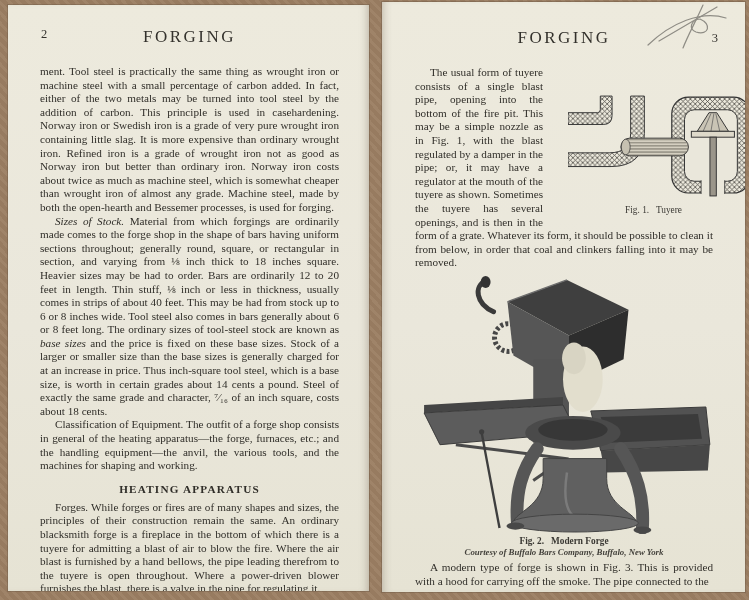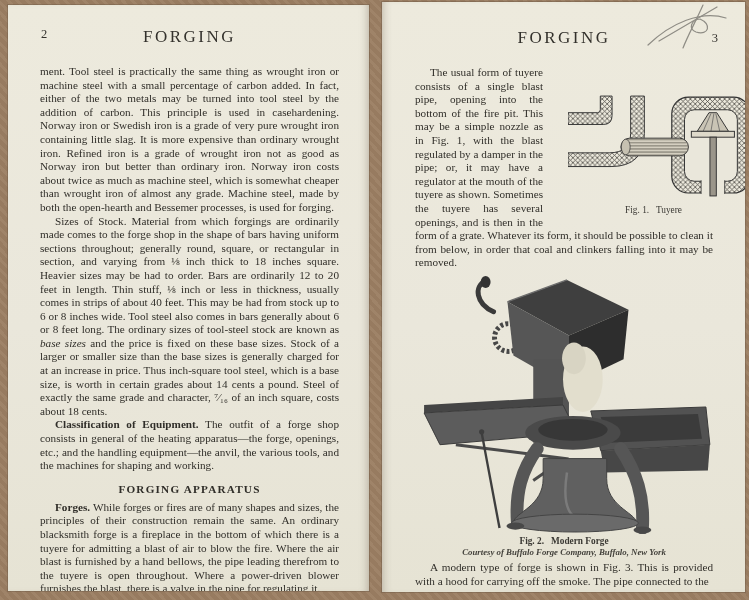--- a/index.html
+++ b/index.html
@@ -29,22 +29,22 @@
   }
   .pagenum{position:absolute;font-size:12.5px;color:#33312c;}
   .pagenum-left{left:33px;top:22px;}
   .pagenum-right{right:27px;top:29px;}
 
   p.body{
     margin:0;font-size:11.2px;line-height:13.6px;text-align:justify;
     color:#302e29;
   }
   p.indent{text-indent:15px;}
-  .lead-italic{}
-  .lead-bold{font-weight:bold;}
+  .lead-italic{font-style:italic;}
+  .lead-bold{font-weight:normal;}
   .section-heading{
     text-align:center;font-weight:bold;font-size:11.2px;letter-spacing:1.2px;
     margin:10px 0 6px 0;color:#302e29;
   }
 
   
   .fig1wrap{
     float:right;width:186px;margin:28px -26px 0 10px;text-align:center;
   }
   .figcap{
@@ -67,23 +67,23 @@
 
 <div class="page page-left">
   <span class="pagenum pagenum-left">2</span>
   <div class="inner">
     <div class="runhead">FORGING</div>
 
     <p class="body"><span>ment.  Tool steel is practically the same thing as wrought iron or machine steel with a small percentage of carbon added.  In fact, either of the two metals may be turned into tool steel by the addition of carbon.  This principle is used in casehardening.  Norway iron or Swedish iron is a grade of very pure wrought iron containing little slag.  It is more expensive than ordinary wrought iron.  Refined iron is a grade of wrought iron not as good as Norway iron but better than ordinary iron.  Norway iron costs about twice as much as machine steel, which is somewhat cheaper than wrought iron of almost any grade.  Machine steel, made by both the open-hearth and Bessemer processes, is used for forging.</span></p>
 
     <p class="body indent"><span class="lead-italic">Sizes of Stock.</span>  <span>Material from which forgings are ordinarily made comes to the forge shop in the shape of bars having uniform sections throughout; generally round, square, or rectangular in section, and varying from ⅛ inch thick to 18 inches square.  Heavier sizes may be had to order.  Bars are ordinarily 12 to 20 feet in length.  Thin stuff, ⅛ inch or less in thickness, usually comes in strips of about 40 feet.  This may be had from stock up to 6 or 8 inches wide.  Tool steel also comes in bars generally about 6 or 8 feet long.  The ordinary sizes of tool-steel stock are known as</span> <i>base sizes</i> <span>and the price is fixed on these base sizes.  Stock of a larger or smaller size than the base sizes is generally charged for at an increase in price.  Thus inch-square tool steel, which is a base size, is worth in certain grades about 14 cents a pound.  Steel of exactly the same grade and character, ⁷⁄₁₆ of an inch square, costs about 18 cents.</span></p>
 
-    <p class="body indent"><span class="lead-bold">Classification of Equipment.</span>  <span>The outfit of a forge shop consists in general of the heating apparatus—the forge, openings, etc.; and the handling equipment—the anvil, the various tools, and the machines for shaping and working.</span></p>
+    <p class="body indent"><span class="lead-bold">Classification of Equipment.</span>  <span>The outfit of a forge shop consists in general of the heating apparatus—the forge, furnaces, etc.; and the handling equipment—the anvil, the various tools, and the machines for shaping and working.</span></p>
 
-    <div class="section-heading">FORGING APPARATUS</div>
+    <div class="section-heading">HEATING APPARATUS</div>
 
     <p class="body indent"><span class="lead-bold">Forges.</span>  <span>While forges or fires are of many shapes and sizes, the principles of their construction remain the same.  An ordinary blacksmith forge is a fireplace in the bottom of which there is a tuyere for admitting a blast of air to blow the fire.  Where the air blast is furnished by a hand bellows, the pipe leading therefrom to the tuyere is open throughout.  Where a power-driven blower furnishes the blast, there is a valve in the pipe for regulating it.</span></p>
   </div>
 </div>
 
 <div class="page page-right">
 
   <svg class="pencil" width="84" height="48" viewBox="0 0 84 48">
     <g fill="none" stroke="#85837c" stroke-width="1.2" opacity="0.9" stroke-linecap="round">
       <path d="M3,42 C26,20 56,7 81,15"></path>
@@ -164,20 +164,20 @@
         <path d="M122,174 C106,196 100,218 102,248" fill="none" stroke="#565656" stroke-width="13" stroke-linecap="round"></path>
         <path d="M206,174 C222,198 230,222 228,254" fill="none" stroke="#565656" stroke-width="13" stroke-linecap="round"></path>
 
         <path d="M128,184 L128,204 C128,232 100,238 98,248 L222,248 C220,238 192,232 192,204 L192,184 Z" fill="#606060" stroke="#424242" stroke-width="1"></path>
         <path d="M152,198 C148,224 152,238 160,243" fill="none" stroke="#7b7b7b" stroke-width="2.5"></path>
         <ellipse cx="160" cy="249" rx="64" ry="9" fill="#6a6a6a" stroke="#454545" stroke-width="1"></ellipse>
         <ellipse cx="100" cy="252" rx="9" ry="3.6" fill="#484848"></ellipse>
         <ellipse cx="228" cy="256" rx="9" ry="3.6" fill="#484848"></ellipse>
       </svg>
       <span class="figcap">Fig. 2.   Modern Forge</span>
-      <span class="figcredit">Courtesy of Buffalo Forge Company, Buffalo, New York</span>
+      <span class="figcredit">Courtesy of Buffalo Bars Company, Buffalo, New York</span>
     </div>
 
     <div class="divider-space"></div>
 
     <p class="body indent"><span>A modern type of forge is shown in Fig. 3.  This is provided with a hood for carrying off the smoke.  The pipe connected to the</span></p>
   </div>
 </div>
 
 </body></html>

